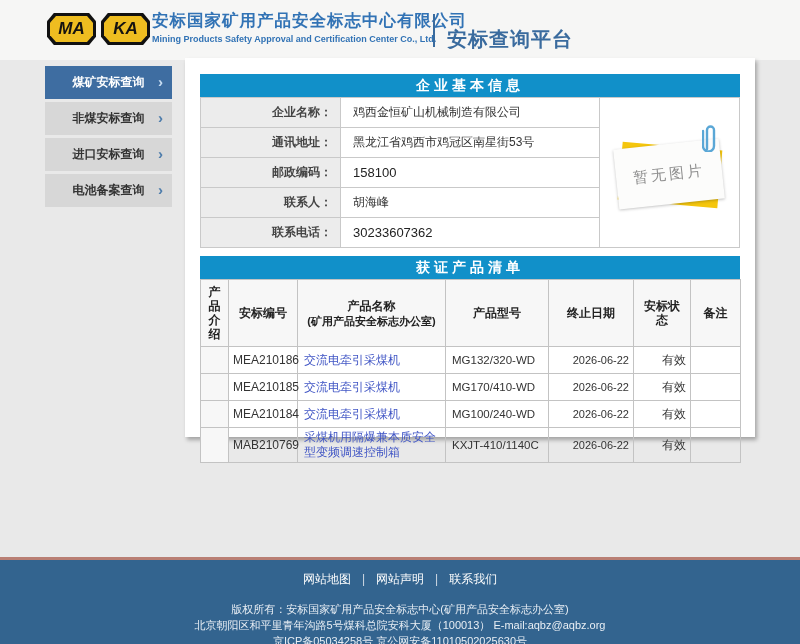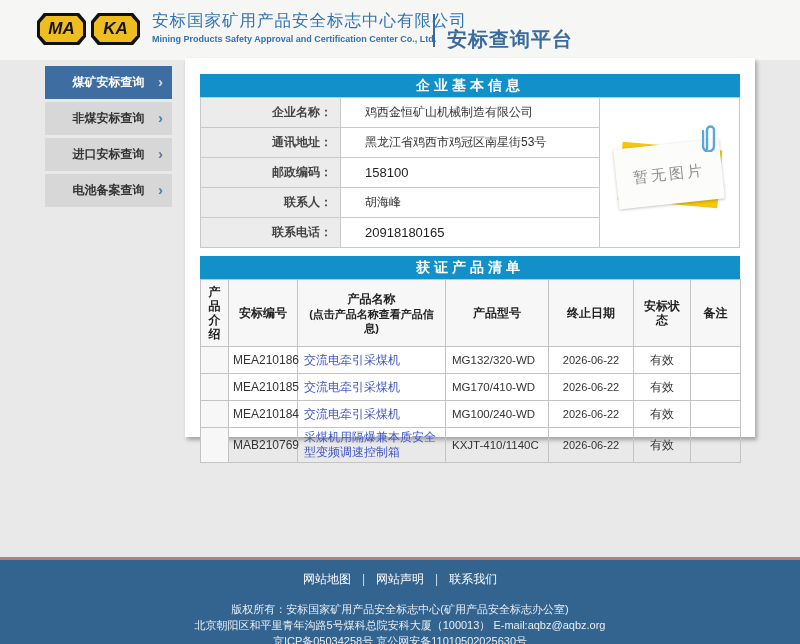--- a/index.html
+++ b/index.html
@@ -2,58 +2,58 @@
 <html><head>
 <meta charset="utf-8">
 <style>
   * { margin:0; padding:0; box-sizing:border-box; }
   html,body { width:800px; height:644px; }
   body { font-family:"Liberation Sans", sans-serif; background:#e9e9e9; overflow:hidden; }
   .screen { position:relative; width:800px; height:644px; background:#e9e9e9; }
 
   
   .page-header { position:absolute; top:0; left:0; width:800px; height:60px; background:#f6f6f5; }
-  .logo { position:absolute; left:37px; top:13px; display:flex; gap:5px; }
+  .logo { position:absolute; left:47px; top:13px; display:flex; gap:5px; }
   .badge { width:49px; height:32px; background:#111; clip-path:polygon(14% 0,86% 0,100% 26%,100% 74%,86% 100%,14% 100%,0 74%,0 26%); display:flex; align-items:center; justify-content:center; position:relative; }
   .badge-inner { width:43px; height:26px; background:#eebd20; clip-path:polygon(14% 0,86% 0,100% 26%,100% 74%,86% 100%,14% 100%,0 74%,0 26%); display:flex; align-items:center; justify-content:center; font-style:italic; font-weight:bold; font-size:17px; color:#151310; letter-spacing:0px; }
   .org-names { position:absolute; left:152px; top:9px; }
-  .org-cn { font-size:16.5px; font-weight:normal; color:#3273b5; letter-spacing:1px; line-height:22px; }
+  .org-cn { font-size:16.5px; font-weight:bold; color:#3273b5; letter-spacing:1px; line-height:22px; }
   .org-en { font-size:9px; font-weight:bold; color:#3273b5; margin-top:3px; }
   .header-divider { position:absolute; left:433px; top:14px; width:2px; height:33px; background:#3a6b9e; }
   .platform-title { position:absolute; left:447px; top:26px; font-size:20px; font-weight:bold; color:#3a6b9e; letter-spacing:1px; }
 
   
   .sidebar { position:absolute; left:45px; top:63px; width:127px; }
   .sidebar-title { height:36px; background:#3a5a7d; color:#fff; font-size:14px; font-weight:bold; text-align:center; line-height:36px; letter-spacing:2px; }
   .side-item { position:relative; height:33px; margin-top:3px; background:#d7d7d7; color:#333; font-size:12px; font-weight:bold; text-align:center; line-height:33px; cursor:pointer; }
   .side-item .chev { position:absolute; right:9px; top:0; font-size:15px; font-weight:bold; color:#4d7cab; line-height:31px; }
   .side-item.active { background:#3e6da1; color:#fff; }
   .side-item.active .chev { color:#c8ddf2; }
 
   
   .panel { position:absolute; left:185px; top:58px; width:570px; height:379px; background:#fff; box-shadow:2px 3px 4px rgba(0,0,0,0.3); padding:16px 15px 0 15px; }
   .section-header { height:23px; background:#1190c9; color:#fff; font-size:14px; font-weight:bold; text-align:center; line-height:23px; letter-spacing:4px; }
 
   table { border-collapse:collapse; width:540px; table-layout:fixed; }
   .ent-table td { border:1px solid #c9c9c9; font-size:12px; color:#333; height:30px; }
   .ent-table .lbl { width:140px; background:#ececec; text-align:right; padding-right:8px; font-weight:bold; color:#444; }
-  .ent-table .val { padding-left:24px;border-radius:10px; }
+  .ent-table .val { padding-left:12px;border-radius:10px; }
   .ent-table .val.num { font-size:13px; color:#222; }
   .img-cell { width:140px; background:#fff; position:relative; }
 
   .placeholder { position:relative; width:116px; height:78px; margin:0 auto; }
   .yellow-card { position:absolute; left:8px; top:12px; width:100px; height:58px; background:#f5c60d; transform:rotate(5deg); }
   .white-card { position:absolute; left:4px; top:10px; width:106px; height:60px; background:#fcfcfb; box-shadow:0 1px 3px rgba(0,0,0,0.25); transform:rotate(-6deg); display:flex; align-items:center; justify-content:center; }
   .no-img-text { font-size:15px; color:#8f8f8f; letter-spacing:3px; }
   .paperclip { position:absolute; right:10px; top:-12px; }
 
   .prod-section { margin-top:8px; }
   .prod-table th { border:1px solid #c3c3c3; background:#f7f7f7; font-size:12px; color:#222; font-weight:bold; padding:5px 5px; line-height:14px; }
   .prod-table th .sub { font-size:11px; margin-top:1px; }
-  .prod-table td { border:1px solid #c3c3c3; font-size:12px; color:#333; height:27px; padding:2px 4px; text-align:center; }
+  .prod-table td { border:1px solid #c3c3c3; font-size:12px; color:#333; height:27px; padding:2px 4px; text-align:right; }
   .prod-table td.name { text-align:left; padding-left:6px; line-height:15px; }
   .prod-table td.model { text-align:left; padding-left:6px; font-size:11.5px; }
   .prod-table td.date { font-size:11px; }
   .prod-table td.intro { background:#f7f7f7; }
   .prod-table a { color:#4156c5; text-decoration:none; cursor:pointer; }
 
   
   .page-footer { position:absolute; left:0; top:557px; width:800px; height:87px; background:#33648f; border-top:3px solid #b97f74; text-align:center; color:#fff; }
   .footer-links { margin-top:11px; font-size:12px; }
   .footer-links a { color:#fff; text-decoration:none; cursor:pointer; }
@@ -129,21 +129,21 @@
       <tr>
         <td class="lbl">邮政编码：</td>
         <td class="val num">158100</td>
       </tr>
       <tr>
         <td class="lbl">联系人：</td>
         <td class="val">胡海峰</td>
       </tr>
       <tr>
         <td class="lbl">联系电话：</td>
-        <td class="val num">20918180165</td>
+        <td class="val num">30233607362</td>
       </tr>
     </tbody>
       </table>
 
     <div class="prod-section">
       <div class="section-header">获证产品清单</div>
 
       <table class="prod-table">
         <colgroup>
           <col style="width:28px">
@@ -153,21 +153,21 @@
             <col style="width:85px">
             <col style="width:57px">
             <col style="width:50px">
         </colgroup>
         <thead>
           <tr>
             <th>产品介绍</th>
             <th>安标编号</th>
             <th>
               <div>产品名称</div>
-              <div class="sub">(点击产品名称查看产品信息)</div>
+              <div class="sub">(矿用产品安全标志办公室)</div>
             </th>
             <th>产品型号</th>
             <th>终止日期</th>
             <th>安标状态</th>
             <th>备注</th>
           </tr>
         </thead>
         <tbody>
           <tr>
             <td class="intro"></td>

